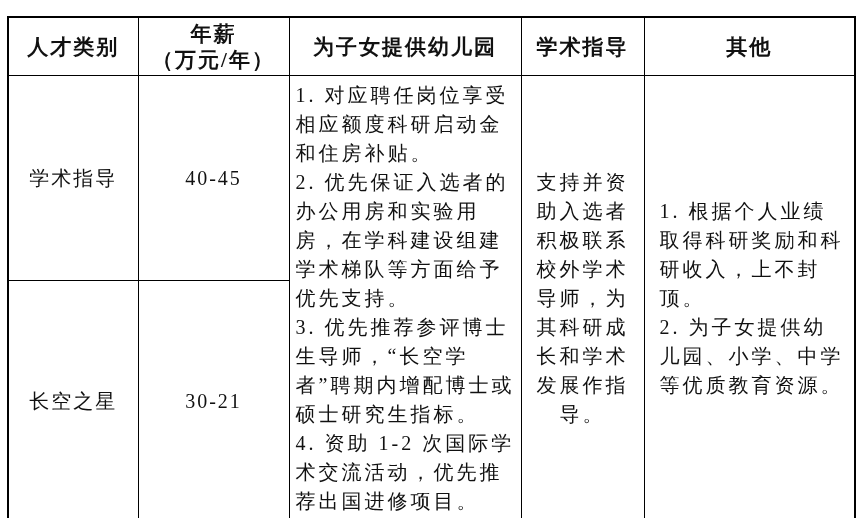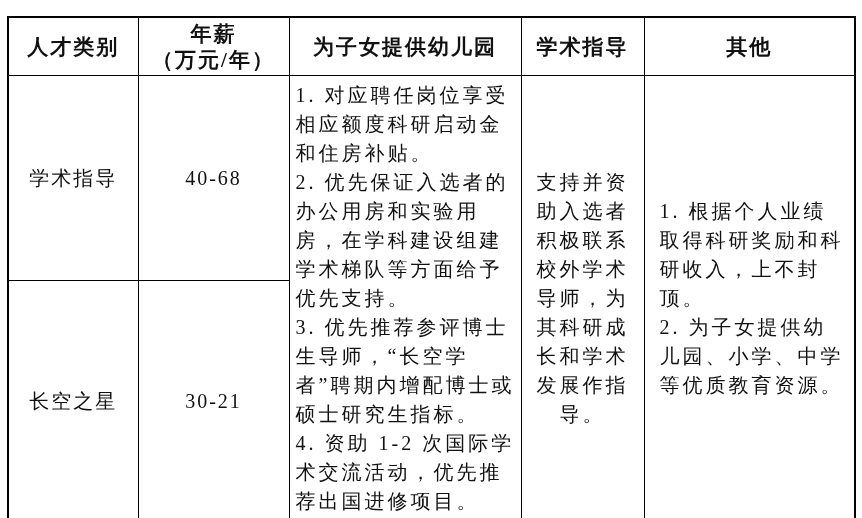--- a/index.html
+++ b/index.html
@@ -85,21 +85,21 @@
       <th>年薪
 （万元/年）</th>
       <th>为子女提供幼儿园</th>
       <th>学术指导</th>
       <th>其他</th>
     </tr>
   </thead>
   <tbody>
     <tr class="row-1">
       <td>学术指导</td>
-      <td>40-68</td>
+      <td>40-45</td>
       <td class="cell-conditions" rowspan="2">1. 对应聘任岗位享受相应额度科研启动金和住房补贴。
 2. 优先保证入选者的办公用房和实验用房，在学科建设组建学术梯队等方面给予优先支持。
 3. 优先推荐参评博士生导师，“长空学者”聘期内增配博士或硕士研究生指标。
 4. 资助 1-2 次国际学术交流活动，优先推荐出国进修项目。</td>
       <td class="cell-guidance" rowspan="2">支持并资助入选者积极联系校外学术导师，为其科研成长和学术发展作指导。</td>
       <td class="cell-other" rowspan="2">1. 根据个人业绩取得科研奖励和科研收入，上不封顶。
 2. 为子女提供幼儿园、小学、中学等优质教育资源。</td>
     </tr>
     <tr class="row-2">
       <td>长空之星</td>

